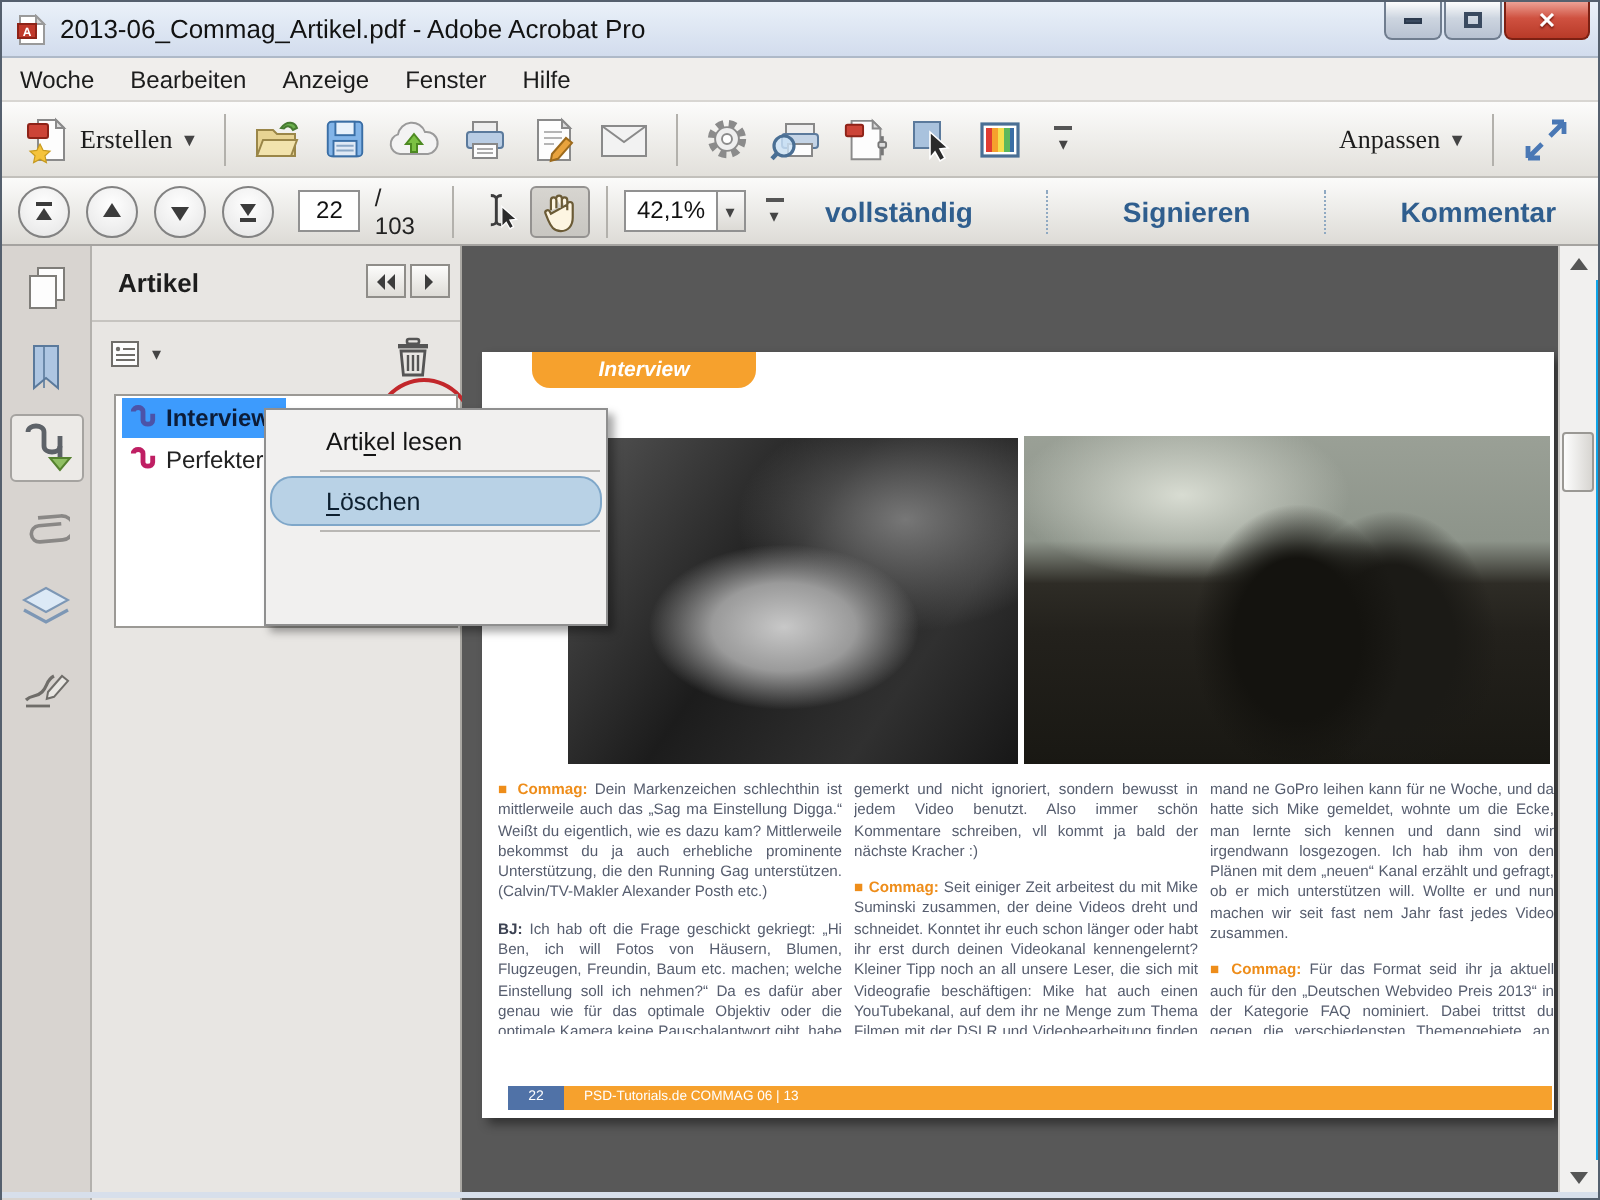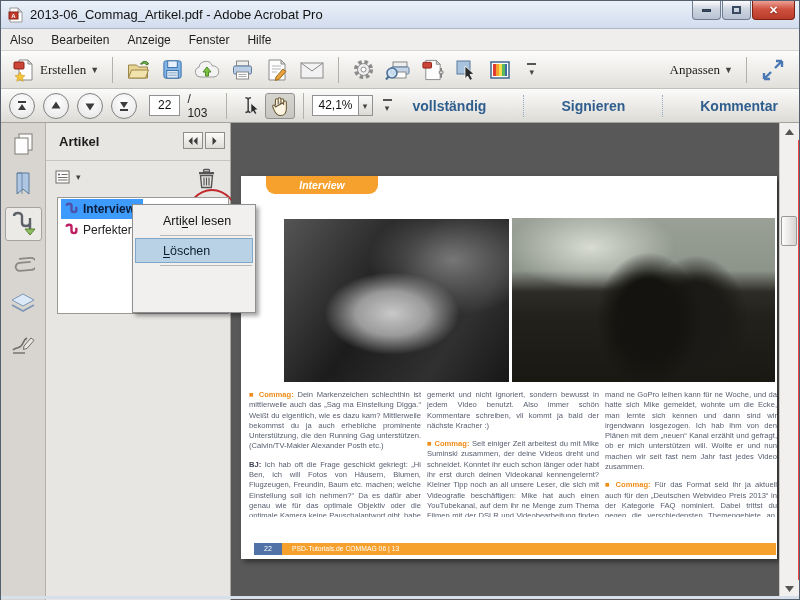--- a/index.html
+++ b/index.html
@@ -1,18 +1,18 @@
 <!DOCTYPE html>
 <html><head>
 <meta charset="utf-8">
 <style>
   * { box-sizing: border-box; margin: 0; padding: 0; }
   html,body { width:800px; height:600px; overflow:hidden; }
   body { font-family:"Liberation Sans", sans-serif; }
-  #win { position:relative; width:800px; height:600px; background:#ef4444; border:1px solid #55606e; }
+  #win { position:relative; width:800px; height:600px; background:#0ea5e9; border:1px solid #55606e; }
 
   
   .titlebar { position:absolute; left:0; top:0; width:798px; height:28px;
     background:linear-gradient(#eaf1f9,#d2dced); border-bottom:1px solid #aeb9c8;
     display:flex; align-items:center; }
   .app-icon { width:16px; height:16px; margin:0 6px 0 7px; }
   .title-text { font-size:13px; color:#121212; }
   .win-controls { position:absolute; right:4px; top:0; display:flex; }
   .win-btn { width:29px; height:19px; border:1px solid #707d8f; border-top:none;
     background:linear-gradient(#fdfdfd,#cdd5e0 45%,#b8c2d2); border-radius:0 0 4px 4px;
@@ -83,26 +83,26 @@
   .red-ellipse { position:absolute; left:140px; top:28px; width:52px; height:56px;
     border:2px solid #c2272b; border-radius:50%; }
   .list-box { position:absolute; left:11px; top:74px; width:172px; height:117px;
     background:#fff; border:1px solid #9b9995; }
   .list-item { display:flex; align-items:center; height:21px; padding-left:3px; font-size:12px; color:#222; }
   .list-item .sel { display:flex; align-items:center; height:20px; padding:0 8px 0 2px; }
   .list-item.selected .sel { background:#3d9bfd; font-weight:bold; color:#0c1c38; }
   .art-glyph { margin:0 4px 0 1px; flex:none; }
 
   
-  .ctx-menu { position:absolute; left:131px; top:203px; width:124px; height:109px;
+  .ctx-menu { position:absolute; left:131px; top:203px; width:172px; height:109px;
     background:#f1f0ef; border:1px solid #8f8f8f; box-shadow:3px 3px 4px rgba(0,0,0,.35);
     padding-top:3px; z-index:30; }
   .ctx-item { height:25px; line-height:24px; padding-left:27px; font-size:12.5px; color:#141414;
     border:1px solid transparent; margin:0 2px; }
-  .ctx-item.highlighted { background:#b9d2e6; border-color:#7fa7c9; color:#0e2030; }
+  .ctx-item.highlighted { background:#b9d2e6; border-color:#7fa7c9; color:#0e2030;border-radius:11px; }
   .ctx-sep { height:1px; background:#b9b7b4; margin:2px 3px 2px 27px; }
   .ctx-item u { text-underline-offset:2px; }
 
   
   .canvas { position:absolute; left:230px; top:122px; width:549px; height:477px; background:#585858; }
   .doc-page { position:absolute; left:10px; top:53px; width:536px; height:383px; background:#fff;
     box-shadow:3px 3px 5px rgba(0,0,0,.45); }
   .section-tab { position:absolute; left:25px; top:0; width:112px; height:18px; background:#f6a12d;
     border-radius:0 0 9px 9px; color:#fff; font-size:10.5px; font-weight:bold; font-style:italic;
     text-align:center; line-height:18px; }
@@ -158,21 +158,21 @@
       <div class="win-btn">
           <span class="glyph-max"></span>
         </div>
       <div class="win-btn close">
           <span>✕</span>
         </div>
     </div>
   </div>
 
   <div class="menubar" id="menubar">
-      <div class="menu-item">Also</div>
+      <div class="menu-item">Woche</div>
       <div class="menu-item">Bearbeiten</div>
       <div class="menu-item">Anzeige</div>
       <div class="menu-item">Fenster</div>
       <div class="menu-item">Hilfe</div>
     </div>
 
   <div class="toolbar1">
     <div class="tb-btn" style="margin-left:6px">
       <svg width="24" height="24" viewBox="0 0 24 24">
         <path d="M7 2h9l4 4v16H7z" fill="#fdfdfd" stroke="#8a8a8a"></path>

